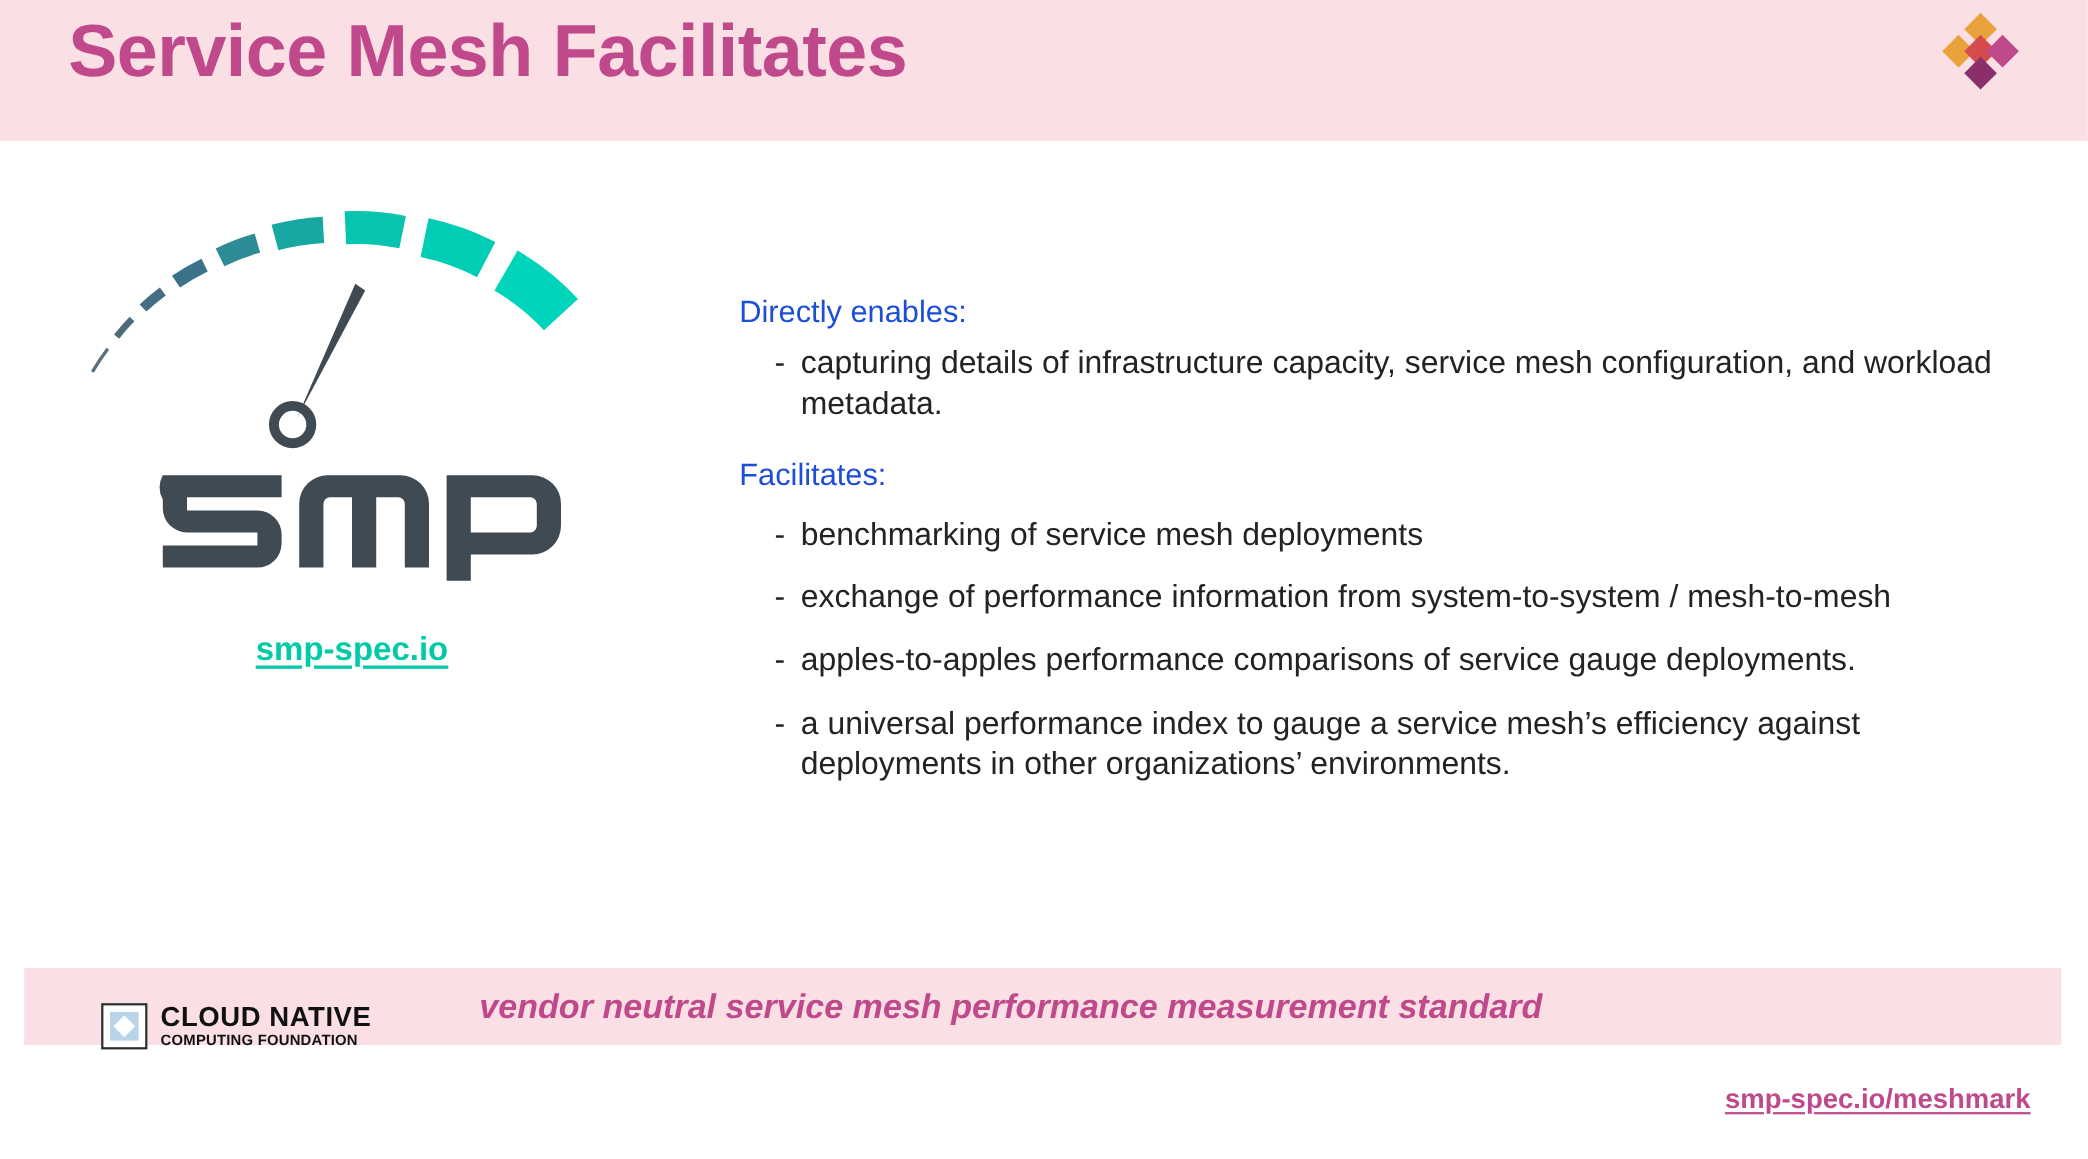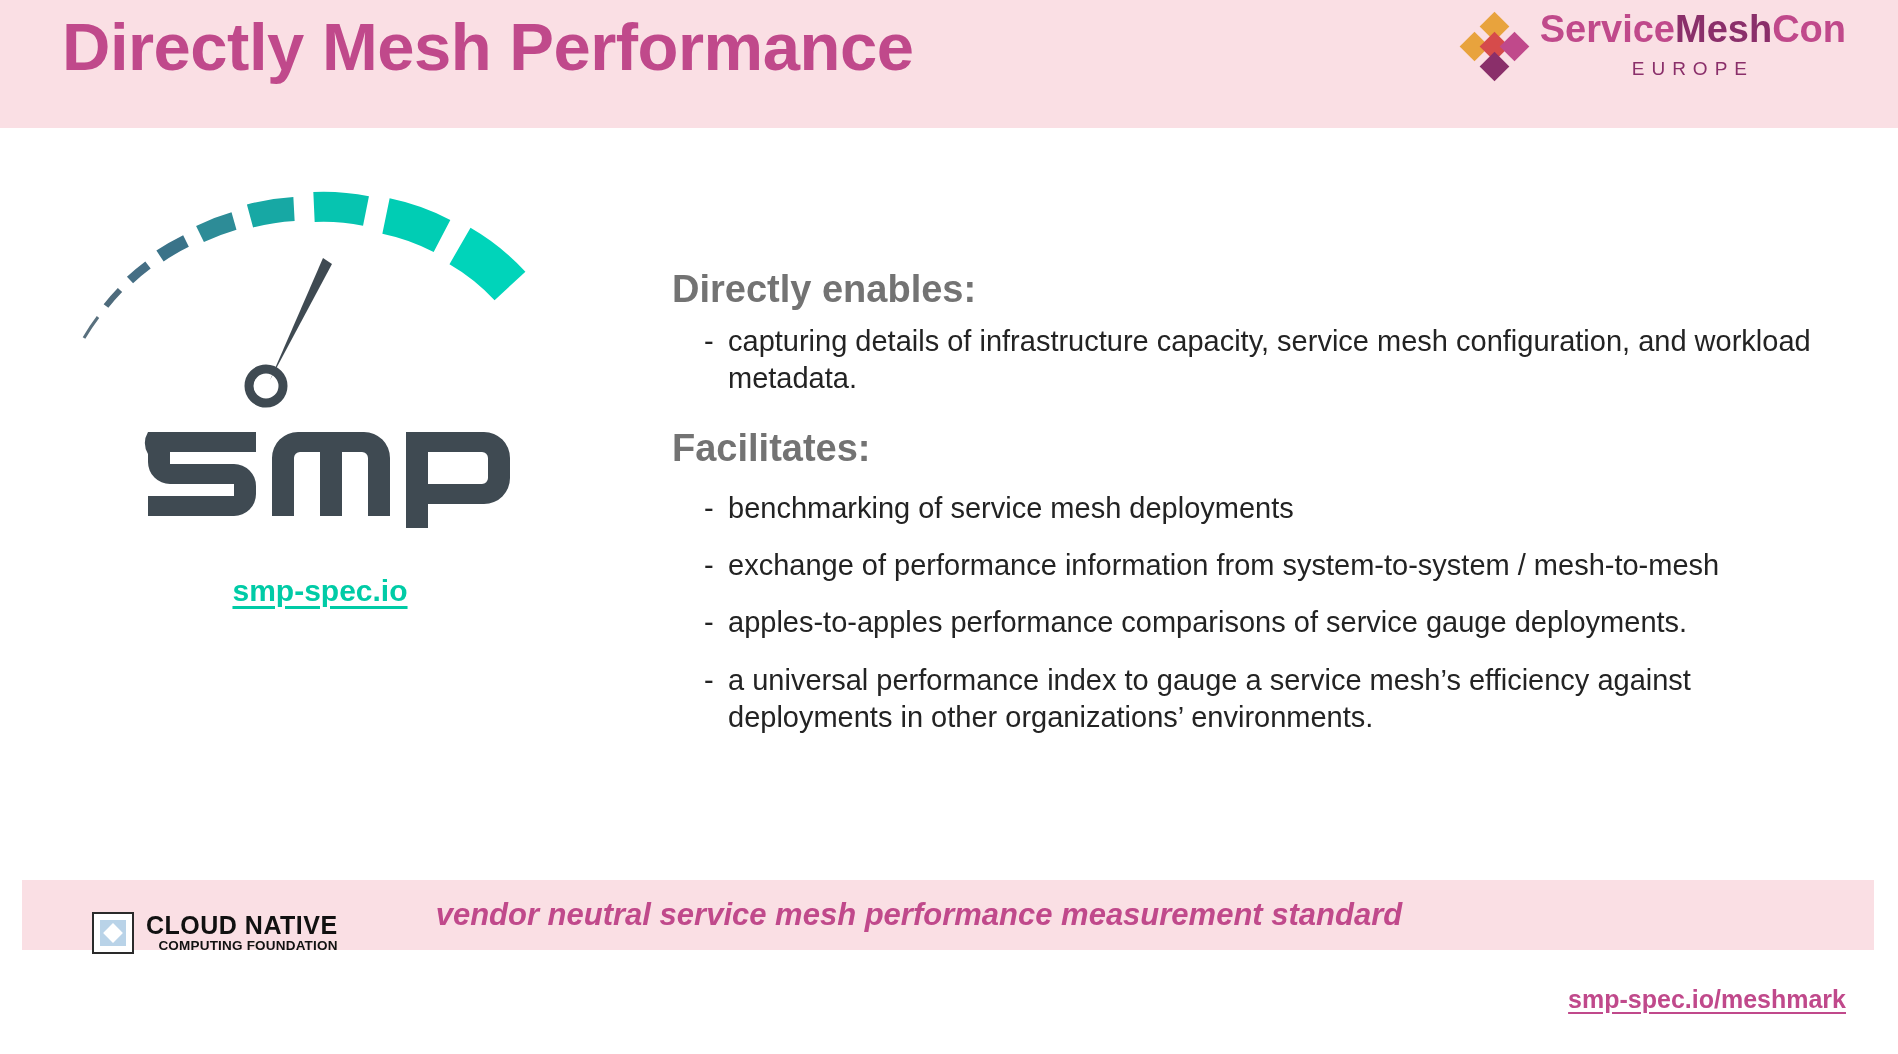--- a/index.html
+++ b/index.html
@@ -107,23 +107,23 @@
   }
 
   
   .right-col {
     position: absolute;
     left: 672px;
     top: 268px;
     width: 1190px;
   }
   .lead {
-    font-size: 38px;
-    font-weight: bold;
-    color: #737373;
+    font-size: 28px;
+    font-weight: normal;
+    color: #1d4ed8;
     margin: 0 0 6px 0;
   }
   .lead.second { margin-top: 30px; }
   .bullets { margin: 0; padding: 0; list-style: none; }
   .bullet {
     display: flex;
     align-items: flex-start;
     margin-top: 20px;
     font-size: 29px;
     color: #232323;
@@ -186,21 +186,20 @@
     font-size: 25px;
     font-weight: bold;
     letter-spacing: 0.5px;
     color: #111111;
   }
   .cncf-l2 {
     font-size: 13.5px;
     font-weight: bold;
     letter-spacing: 0.2px;
     color: #111111;
-    text-align: right;
   }
   .tagline {
     margin-left: 98px;
     font-size: 31px;
     font-style: italic;
     font-weight: bold;
     color: #c0498b;
   }
   .bottom-link {
     position: absolute;
@@ -211,33 +210,29 @@
     color: #c0498b;
     text-decoration: underline;
     text-underline-offset: 4px;
     text-align: center;
   }
 </style>
 </head>
 <body>
 
 <div class="header">
-  <div class="slide-title">Directly Mesh Performance</div>
+  <div class="slide-title">Service Mesh Facilitates</div>
 
   <div class="brand">
     <div class="brand-mark">
       <i style="left:20px; top:0px;  background:#e8a33d;"></i>
       <i style="left:0px;  top:20px; background:#e8a33d;"></i>
       <i style="left:20px; top:20px; background:#d64b4b;"></i>
       <i style="left:40px; top:20px; background:#c0498b;"></i>
       <i style="left:20px; top:40px; background:#8a2f6a;"></i>
-    </div>
-    <div class="brand-text-wrap">
-      <div class="brand-text"><span class="s1">Service</span><span class="s2">Mesh</span><span class="s1">Con</span></div>
-      <div class="brand-sub">EUROPE</div>
     </div>
   </div>
 </div>
 
 <div class="left-col">
 
   <div class="gauge">
     <svg width="520" height="230" viewBox="0 0 520 230" xmlns="http://www.w3.org/2000/svg">
       <g fill="none" stroke-linecap="butt">
 

